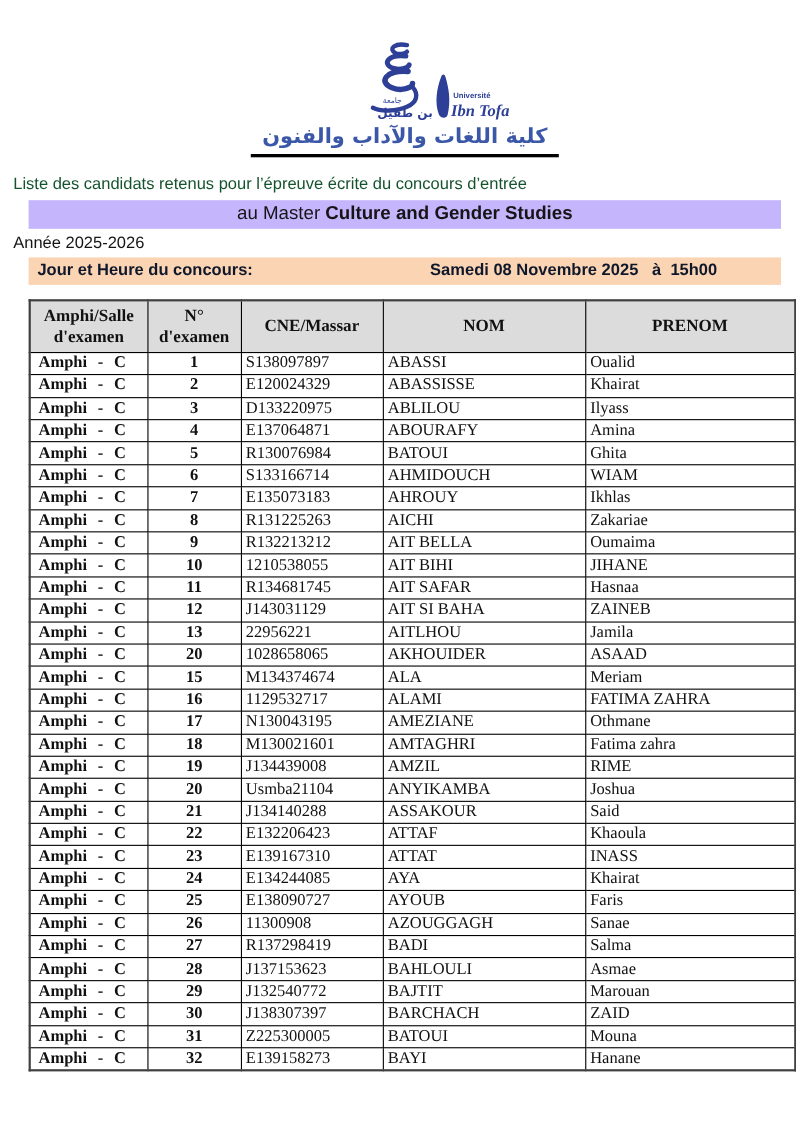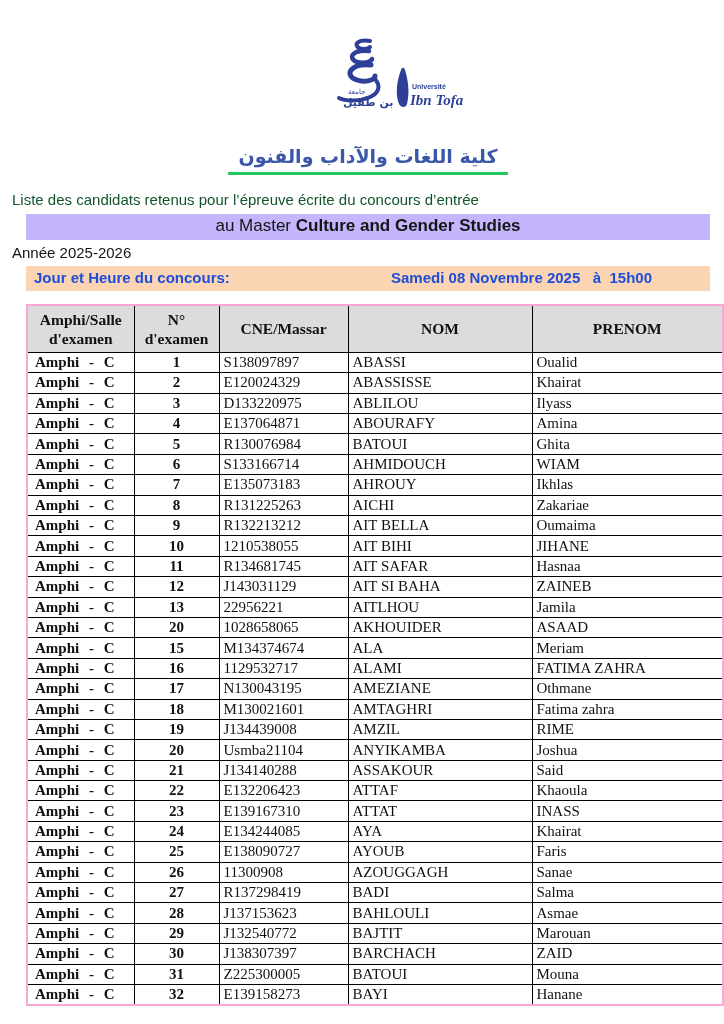--- a/index.html
+++ b/index.html
@@ -16,24 +16,23 @@
   
   .logo-wrap { text-align:center; padding-top:36px; line-height:0; }
   .faculty-line { text-align:center; margin-top:4px; }
   .faculty-line .faculty-text {
     display:inline-block;
     direction:rtl;
     font-family:"DejaVu Sans", sans-serif;
     font-weight:bold;
     font-size:19px;
     color:#3a57a8;
-    border-bottom:3px solid #22c55e;
+    border-bottom:3px solid #000000;
     padding:0 10px 5px 10px;
     line-height:1.1;
-    margin-top:32px;
   }
 
   
   .doc-title {
     text-align:left;
     font-family:"Liberation Sans", sans-serif;
     font-size:15px;
     color:#14532d;
     margin-top:16px;
   }
@@ -54,36 +53,36 @@
     margin-top:4px;
   }
   .bar-orange {
     margin:5px 14px 0 14px;
     background:#fbd4b4;
     display:flex;
     align-items:center;
     font-family:"Liberation Sans", sans-serif;
     font-weight:bold;
     font-size:15px;
-    color:#1d4ed8;
+    color:#0f172a;
     padding:3px 6px 5px 8px;
   }
   .bar-orange .exam-datetime {
     margin-left:auto;
     margin-right:52px;
     white-space:pre;
   }
 
   
   table.cand {
     border-collapse:collapse;
     table-layout:fixed;
     width:696px;
     margin:13px 14px 0 14px;
-    border:2px solid #f9a8d4;
+    border:2px solid #404040;
   }
   .cand th, .cand td { border:1.6px solid #000; }
   .cand th {
     background:#dcdcdc;
     font-weight:bold;
     font-size:15.5px;
     text-align:center;
     vertical-align:middle;
     height:44px;
     white-space:pre-line;

